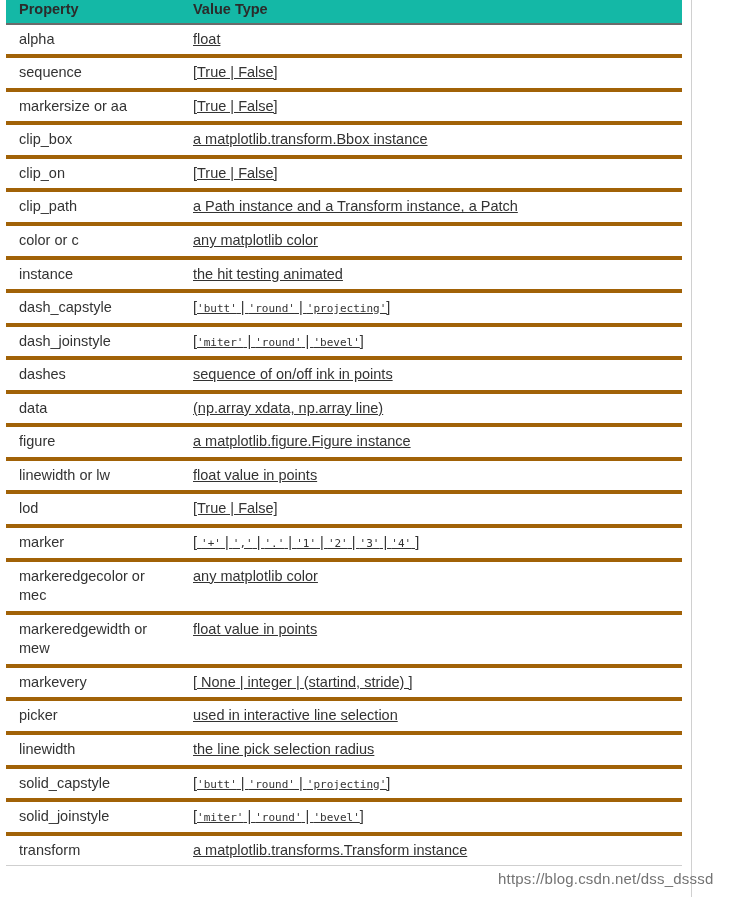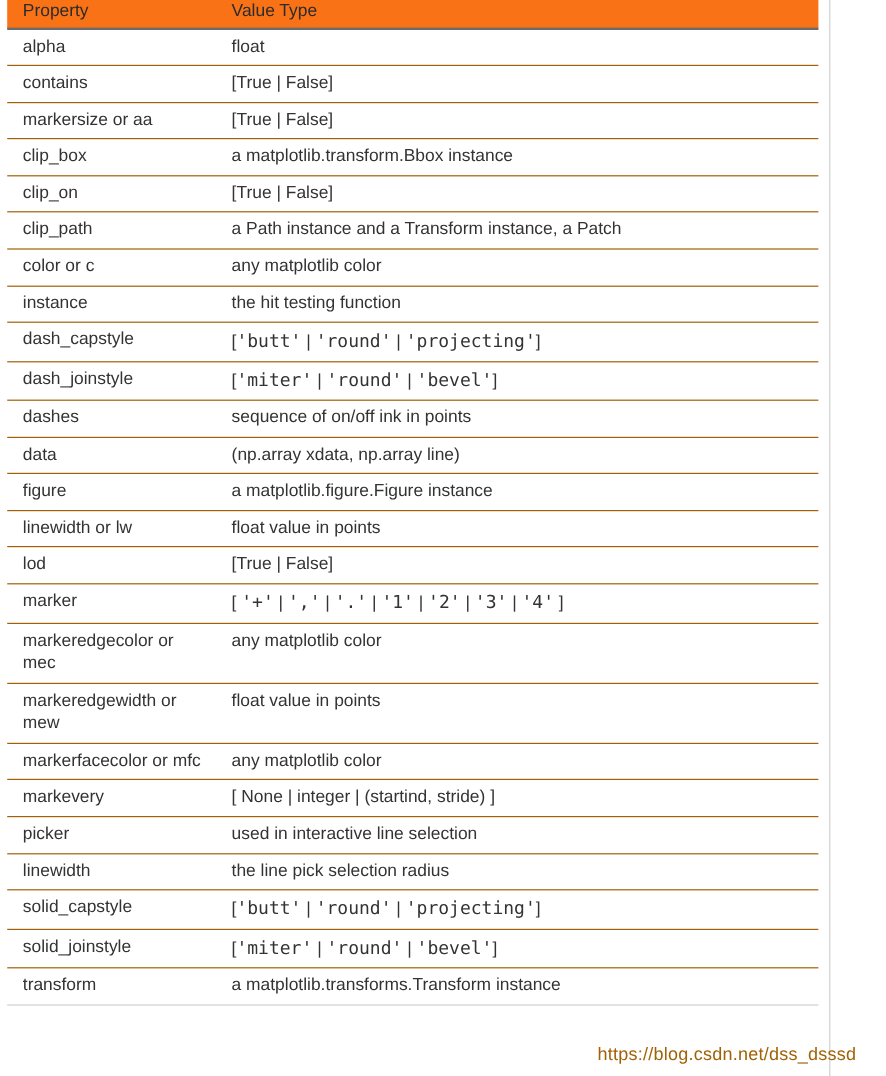--- a/index.html
+++ b/index.html
@@ -45,66 +45,66 @@
     border-collapse: collapse;
     table-layout: fixed;
     font-size: 14.5px;
     line-height: 1.35;
   }
 
   table.props col.c-prop { width: 174px; }
   table.props col.c-val  { width: 502px; }
 
   table.props thead th {
-    background: #f97316;
+    background: #14b8a6;
     text-align: left;
-    font-weight: normal;
+    font-weight: bold;
     color: #2b2b2b;
     font-size: 14.5px;
     padding: 0 0 3px 13px;
     height: 14px;
     vertical-align: bottom;
     border-bottom: 2px solid #6b6b6b;
     white-space: nowrap;
     margin-top: 40px;
   }
 
   table.props tbody td {
     padding: 5px 8px 5px 13px;
-    border-bottom: 1px solid #a16207;
+    border-bottom: 4px solid #a16207;
     vertical-align: top;
     color: #333333;
     word-wrap: break-word;
   }
 
   table.props tbody tr:last-child td {
     border-bottom: 1px solid #cfcfcf;
   }
 
   td.prop-cell { color: #3a3a3a; }
-  td.val-cell  { color: #3a3a3a; }
+  td.val-cell  { color: #3a3a3a; text-decoration: underline; }
 
   
   .mono {
     font-family: "DejaVu Sans Mono", "Liberation Mono", monospace;
-    font-size: 15px;
+    font-size: 11px;
     color: #333333;
     letter-spacing: 0;
   }
   .sep {
     font-family: "Liberation Sans", sans-serif;
     font-size: 14.5px;
   }
 
   .watermark {
     position: absolute;
     left: 498px;
     top: 870px;
     font-size: 15px;
-    color: #a16207;
+    color: #737373;
     letter-spacing: 0.2px;
     white-space: nowrap;
     user-select: none;
     pointer-events: none;
   }
 </style>
 </head>
 <body>
 
 <div id="page">
@@ -122,21 +122,21 @@
           <th>Property</th>
           <th>Value Type</th>
         </tr>
       </thead>
       <tbody id="tbody">
           <tr>
             <td class="prop-cell">alpha</td>
             <td class="val-cell">float</td>
           </tr>
           <tr>
-            <td class="prop-cell">contains</td>
+            <td class="prop-cell">sequence</td>
             <td class="val-cell">[True | False]</td>
           </tr>
           <tr>
             <td class="prop-cell">markersize or aa</td>
             <td class="val-cell">[True | False]</td>
           </tr>
           <tr>
             <td class="prop-cell">clip_box</td>
             <td class="val-cell">a matplotlib.transform.Bbox instance</td>
           </tr>
@@ -147,21 +147,21 @@
           <tr>
             <td class="prop-cell">clip_path</td>
             <td class="val-cell">a Path instance and a Transform instance, a Patch</td>
           </tr>
           <tr>
             <td class="prop-cell">color or c</td>
             <td class="val-cell">any matplotlib color</td>
           </tr>
           <tr>
             <td class="prop-cell">instance</td>
-            <td class="val-cell">the hit testing function</td>
+            <td class="val-cell">the hit testing animated</td>
           </tr>
           <tr>
             <td class="prop-cell">dash_capstyle</td>
             <td class="val-cell"><span class="sep">[</span><span class="mono">'butt'</span><span class="sep"> | </span><span class="mono">'round'</span><span class="sep"> | </span><span class="mono">'projecting'</span><span class="sep">]</span></td>
           </tr>
           <tr>
             <td class="prop-cell">dash_joinstyle</td>
             <td class="val-cell"><span class="sep">[</span><span class="mono">'miter'</span><span class="sep"> | </span><span class="mono">'round'</span><span class="sep"> | </span><span class="mono">'bevel'</span><span class="sep">]</span></td>
           </tr>
           <tr>
@@ -188,24 +188,20 @@
             <td class="prop-cell">marker</td>
             <td class="val-cell"><span class="sep">[ </span><span class="mono">'+'</span><span class="sep"> | </span><span class="mono">','</span><span class="sep"> | </span><span class="mono">'.'</span><span class="sep"> | </span><span class="mono">'1'</span><span class="sep"> | </span><span class="mono">'2'</span><span class="sep"> | </span><span class="mono">'3'</span><span class="sep"> | </span><span class="mono">'4'</span><span class="sep"> ]</span></td>
           </tr>
           <tr>
             <td class="prop-cell">markeredgecolor or mec</td>
             <td class="val-cell">any matplotlib color</td>
           </tr>
           <tr>
             <td class="prop-cell">markeredgewidth or mew</td>
             <td class="val-cell">float value in points</td>
-          </tr>
-          <tr>
-            <td class="prop-cell">markerfacecolor or mfc</td>
-            <td class="val-cell">any matplotlib color</td>
           </tr>
           <tr>
             <td class="prop-cell">markevery</td>
             <td class="val-cell">[ None | integer | (startind, stride) ]</td>
           </tr>
           <tr>
             <td class="prop-cell">picker</td>
             <td class="val-cell">used in interactive line selection</td>
           </tr>
           <tr>

